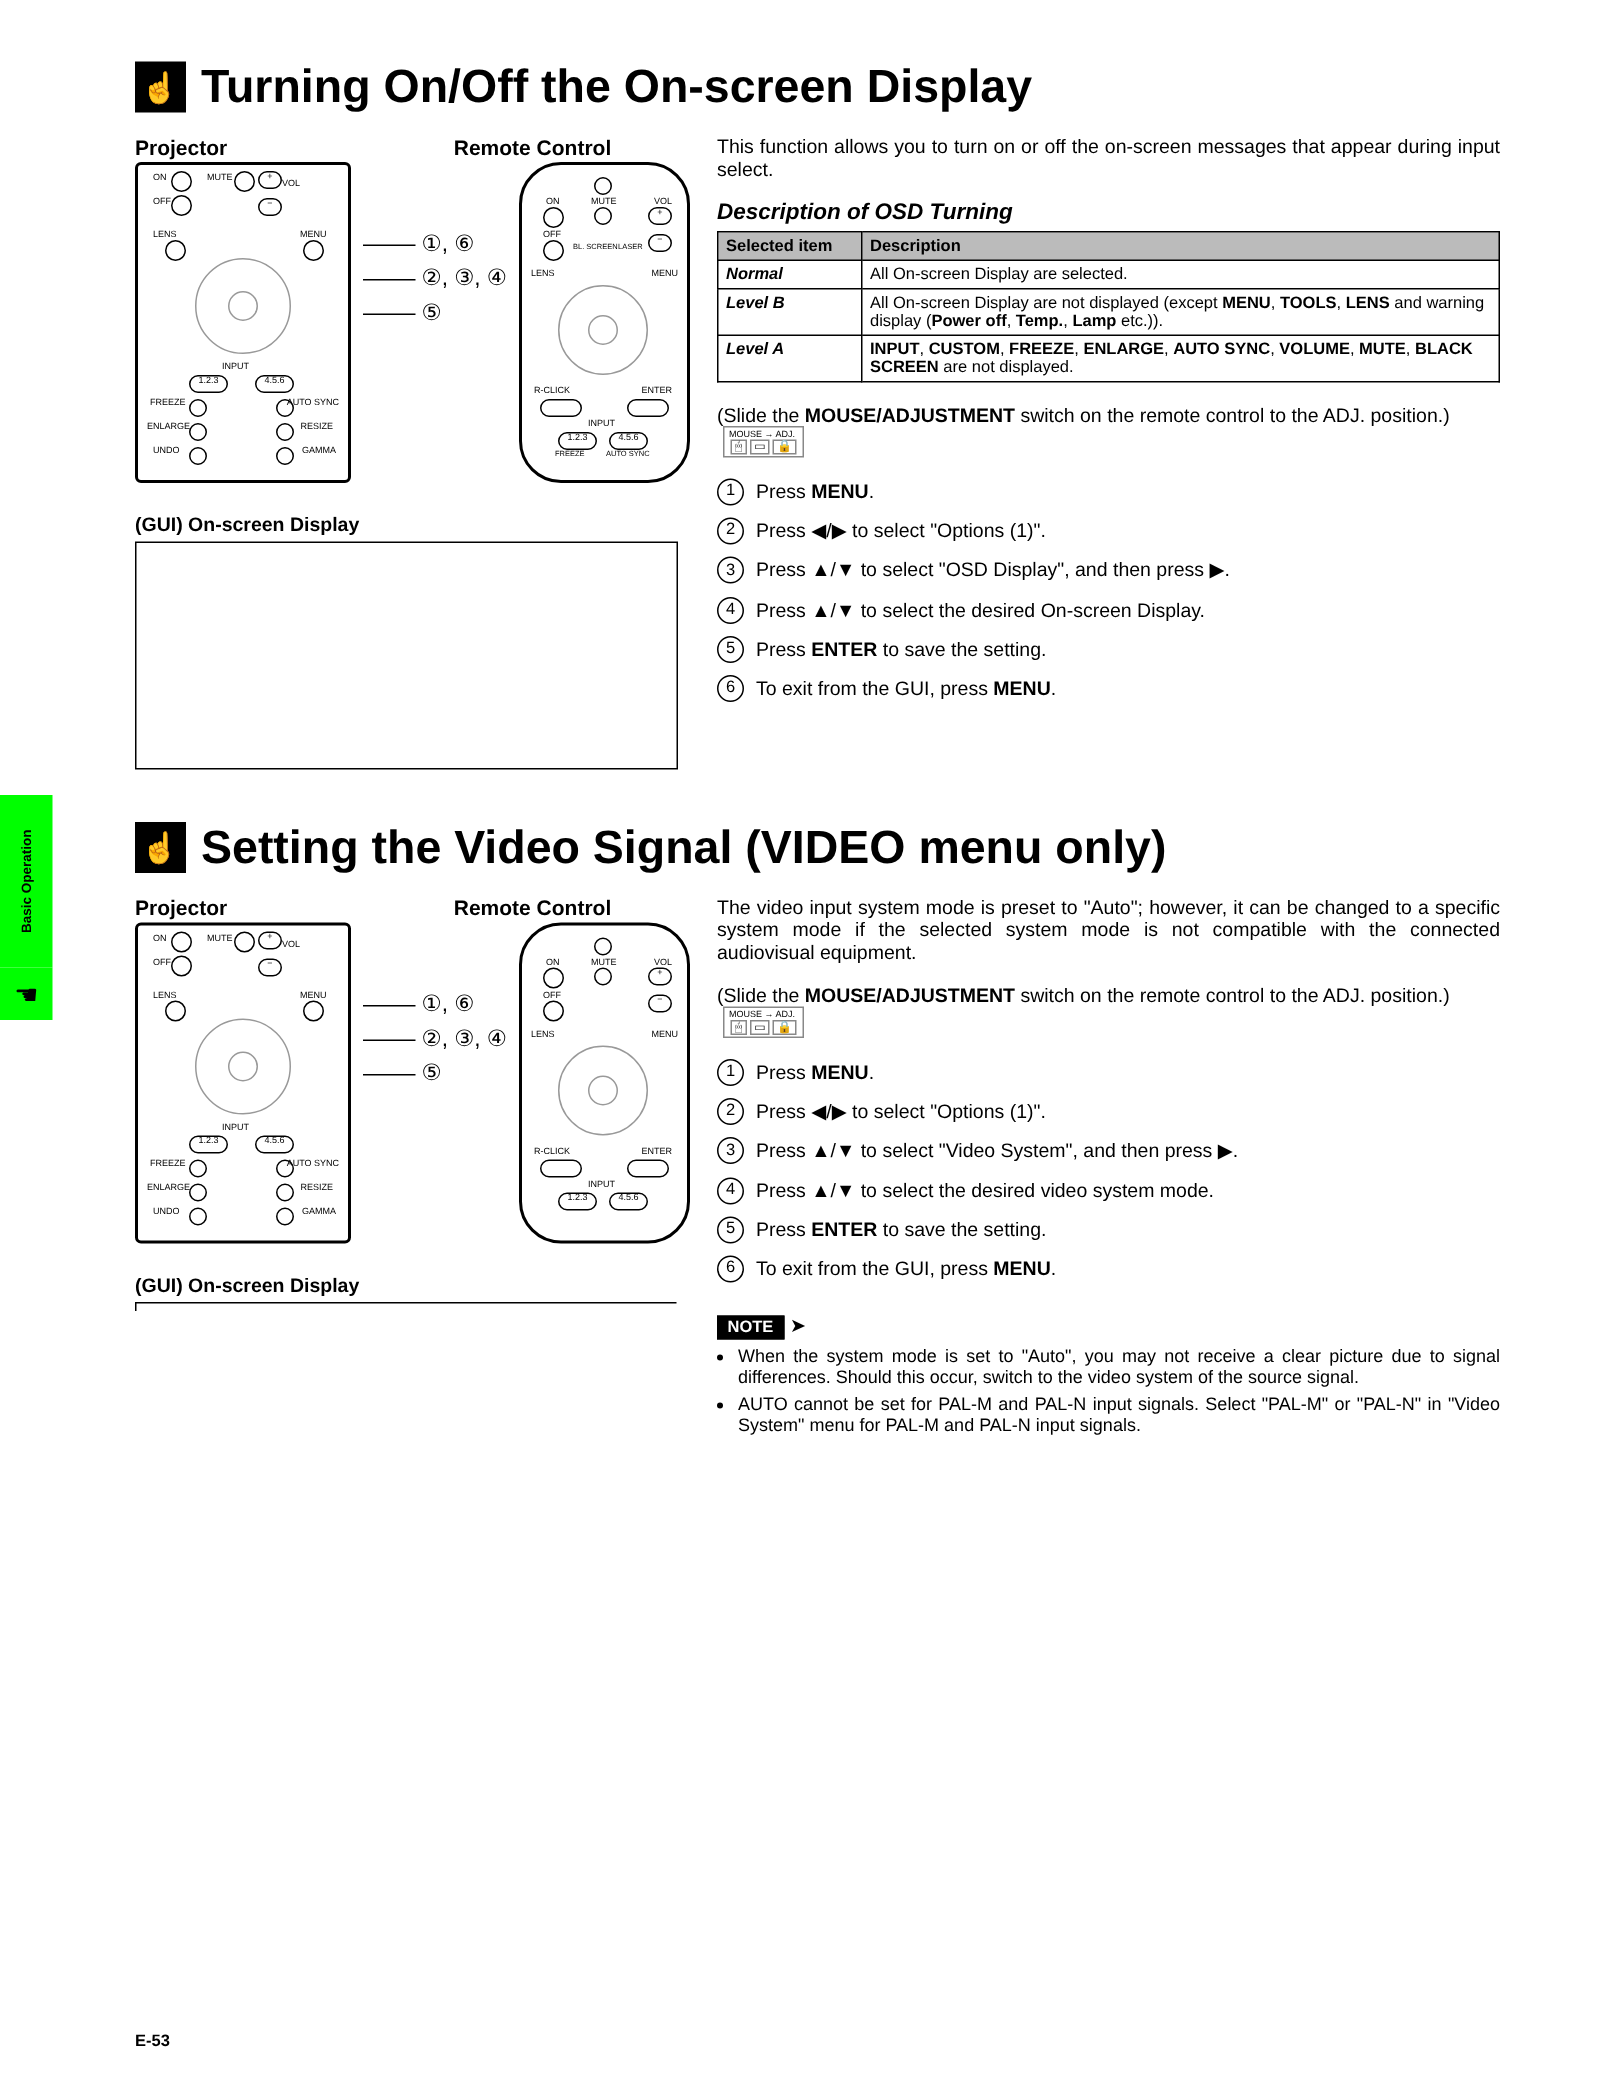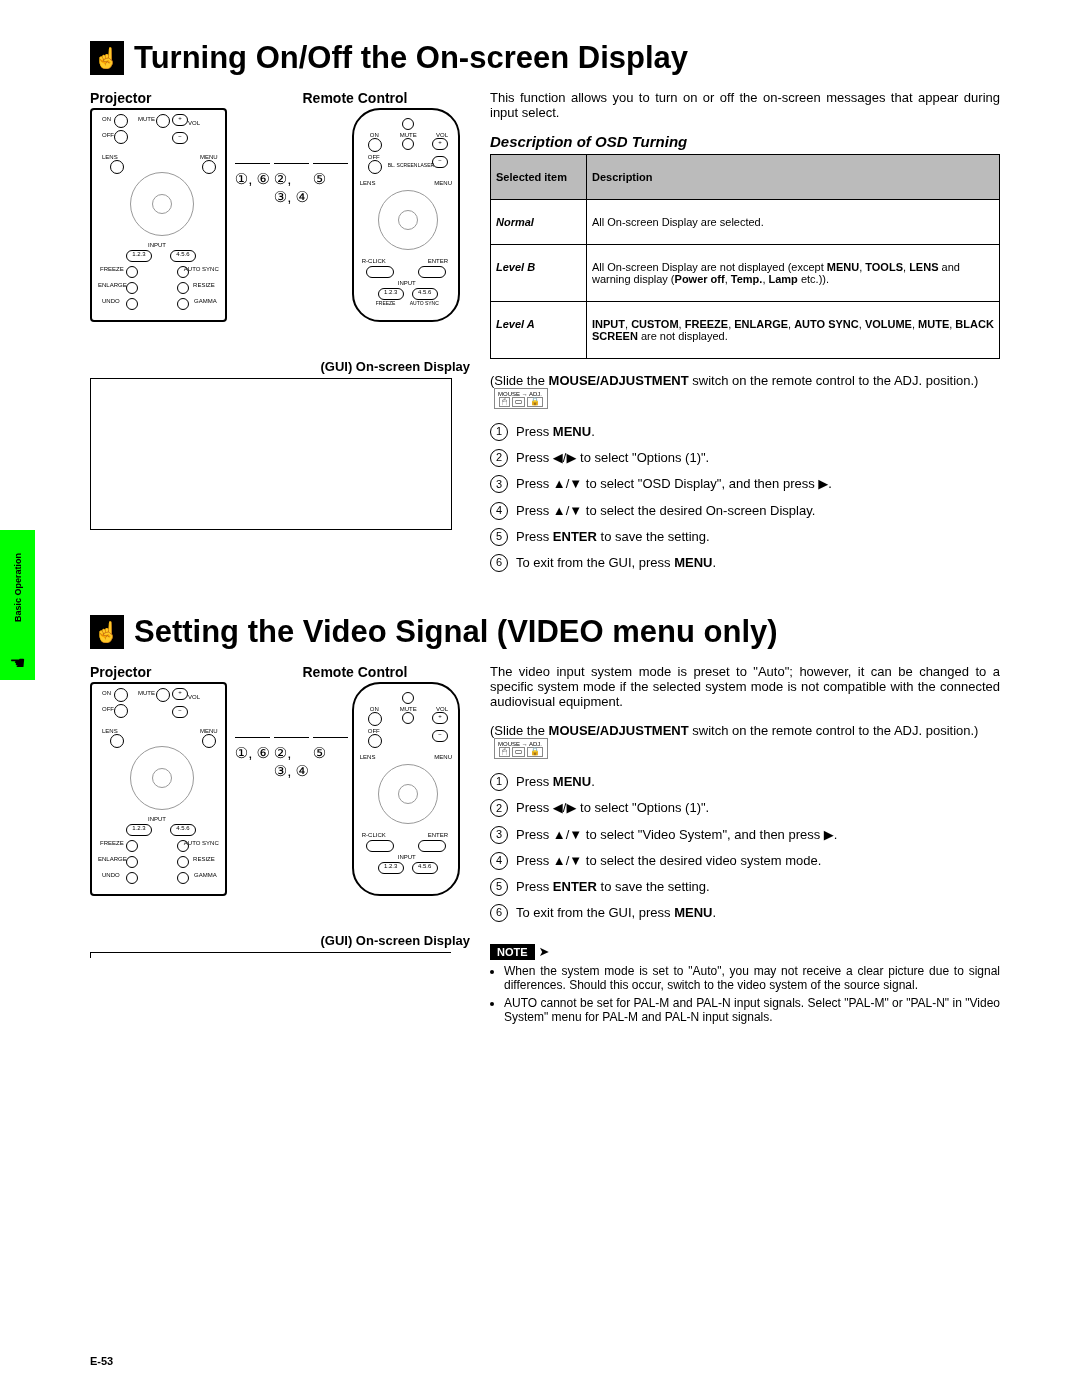--- a/index.html
+++ b/index.html
@@ -60,21 +60,21 @@
     background: #000;
     color: #fff;
     font-size: 20px;
     display: inline-flex;
     align-items: center;
     justify-content: center;
     margin-right: 10px;
   }
   .cols {
     display: flex;
-    gap: 20px;
+    gap: 8px;
   }
   .left-col { width: 380px; flex: 0 0 380px; }
   .right-col { flex: 1; }
   .dev-labels { display: flex; font-weight: bold; font-size: 14px; margin-bottom: 2px; }
   .dev-labels .pl { width: 150px; }
   .dev-labels .rl { flex: 1; text-align: center; }
   .diagram-box {
     width: 370px;
     height: 220px;
     display: flex;
@@ -90,36 +90,36 @@
   .remote-diag {
     width: 110px;
     height: 210px;
     border: 2px solid #000;
     border-radius: 28px;
     position: relative;
   }
   .callouts {
     flex: 1;
     display: flex;
-    flex-direction: row;
+    flex-direction: column;
     justify-content: flex-start;
     padding-top: 45px;
     font-size: 15px;
   }
   .callouts div {
     margin-bottom: 5px;
   }
   .callouts .line {
     display: inline-block;
     width: 35px;
     border-top: 1px solid #000;
     vertical-align: middle;
     margin-right: 4px;
   }
-  .gui-label { font-weight: bold; font-size: 13px; text-align: right; margin-top: 31px; }
+  .gui-label { font-weight: bold; font-size: 13px; text-align: left; margin-top: 14px; }
   .gui-box {
     width: 360px;
     height: 150px;
     border: 1px solid #000;
     margin-top: 4px;
   }
   .gui-box2 {
     width: 360px;
     height: 5px;
     border-top: 1px solid #000;
@@ -127,21 +127,21 @@
     margin-top: 4px;
   }
   .desc-title { font-style: italic; font-weight: bold; font-size: 15px; margin: 12px 0 4px 0; }
   table.osd {
     border-collapse: collapse;
     width: 100%;
     font-size: 11px;
   }
   table.osd th, table.osd td {
     border: 1px solid #000;
-    padding: 16px 5px;
+    padding: 3px 5px;
     text-align: left;
     vertical-align: top;
   }
   table.osd th { background: #bbb; font-weight: bold; }
   table.osd td.first { font-weight: bold; width: 85px; font-style: italic; }
   .slide-note { font-size: 13px; margin: 14px 0; }
   .slide-icons {
     display: inline-block;
     border: 1px solid #888;
     padding: 1px 3px;

